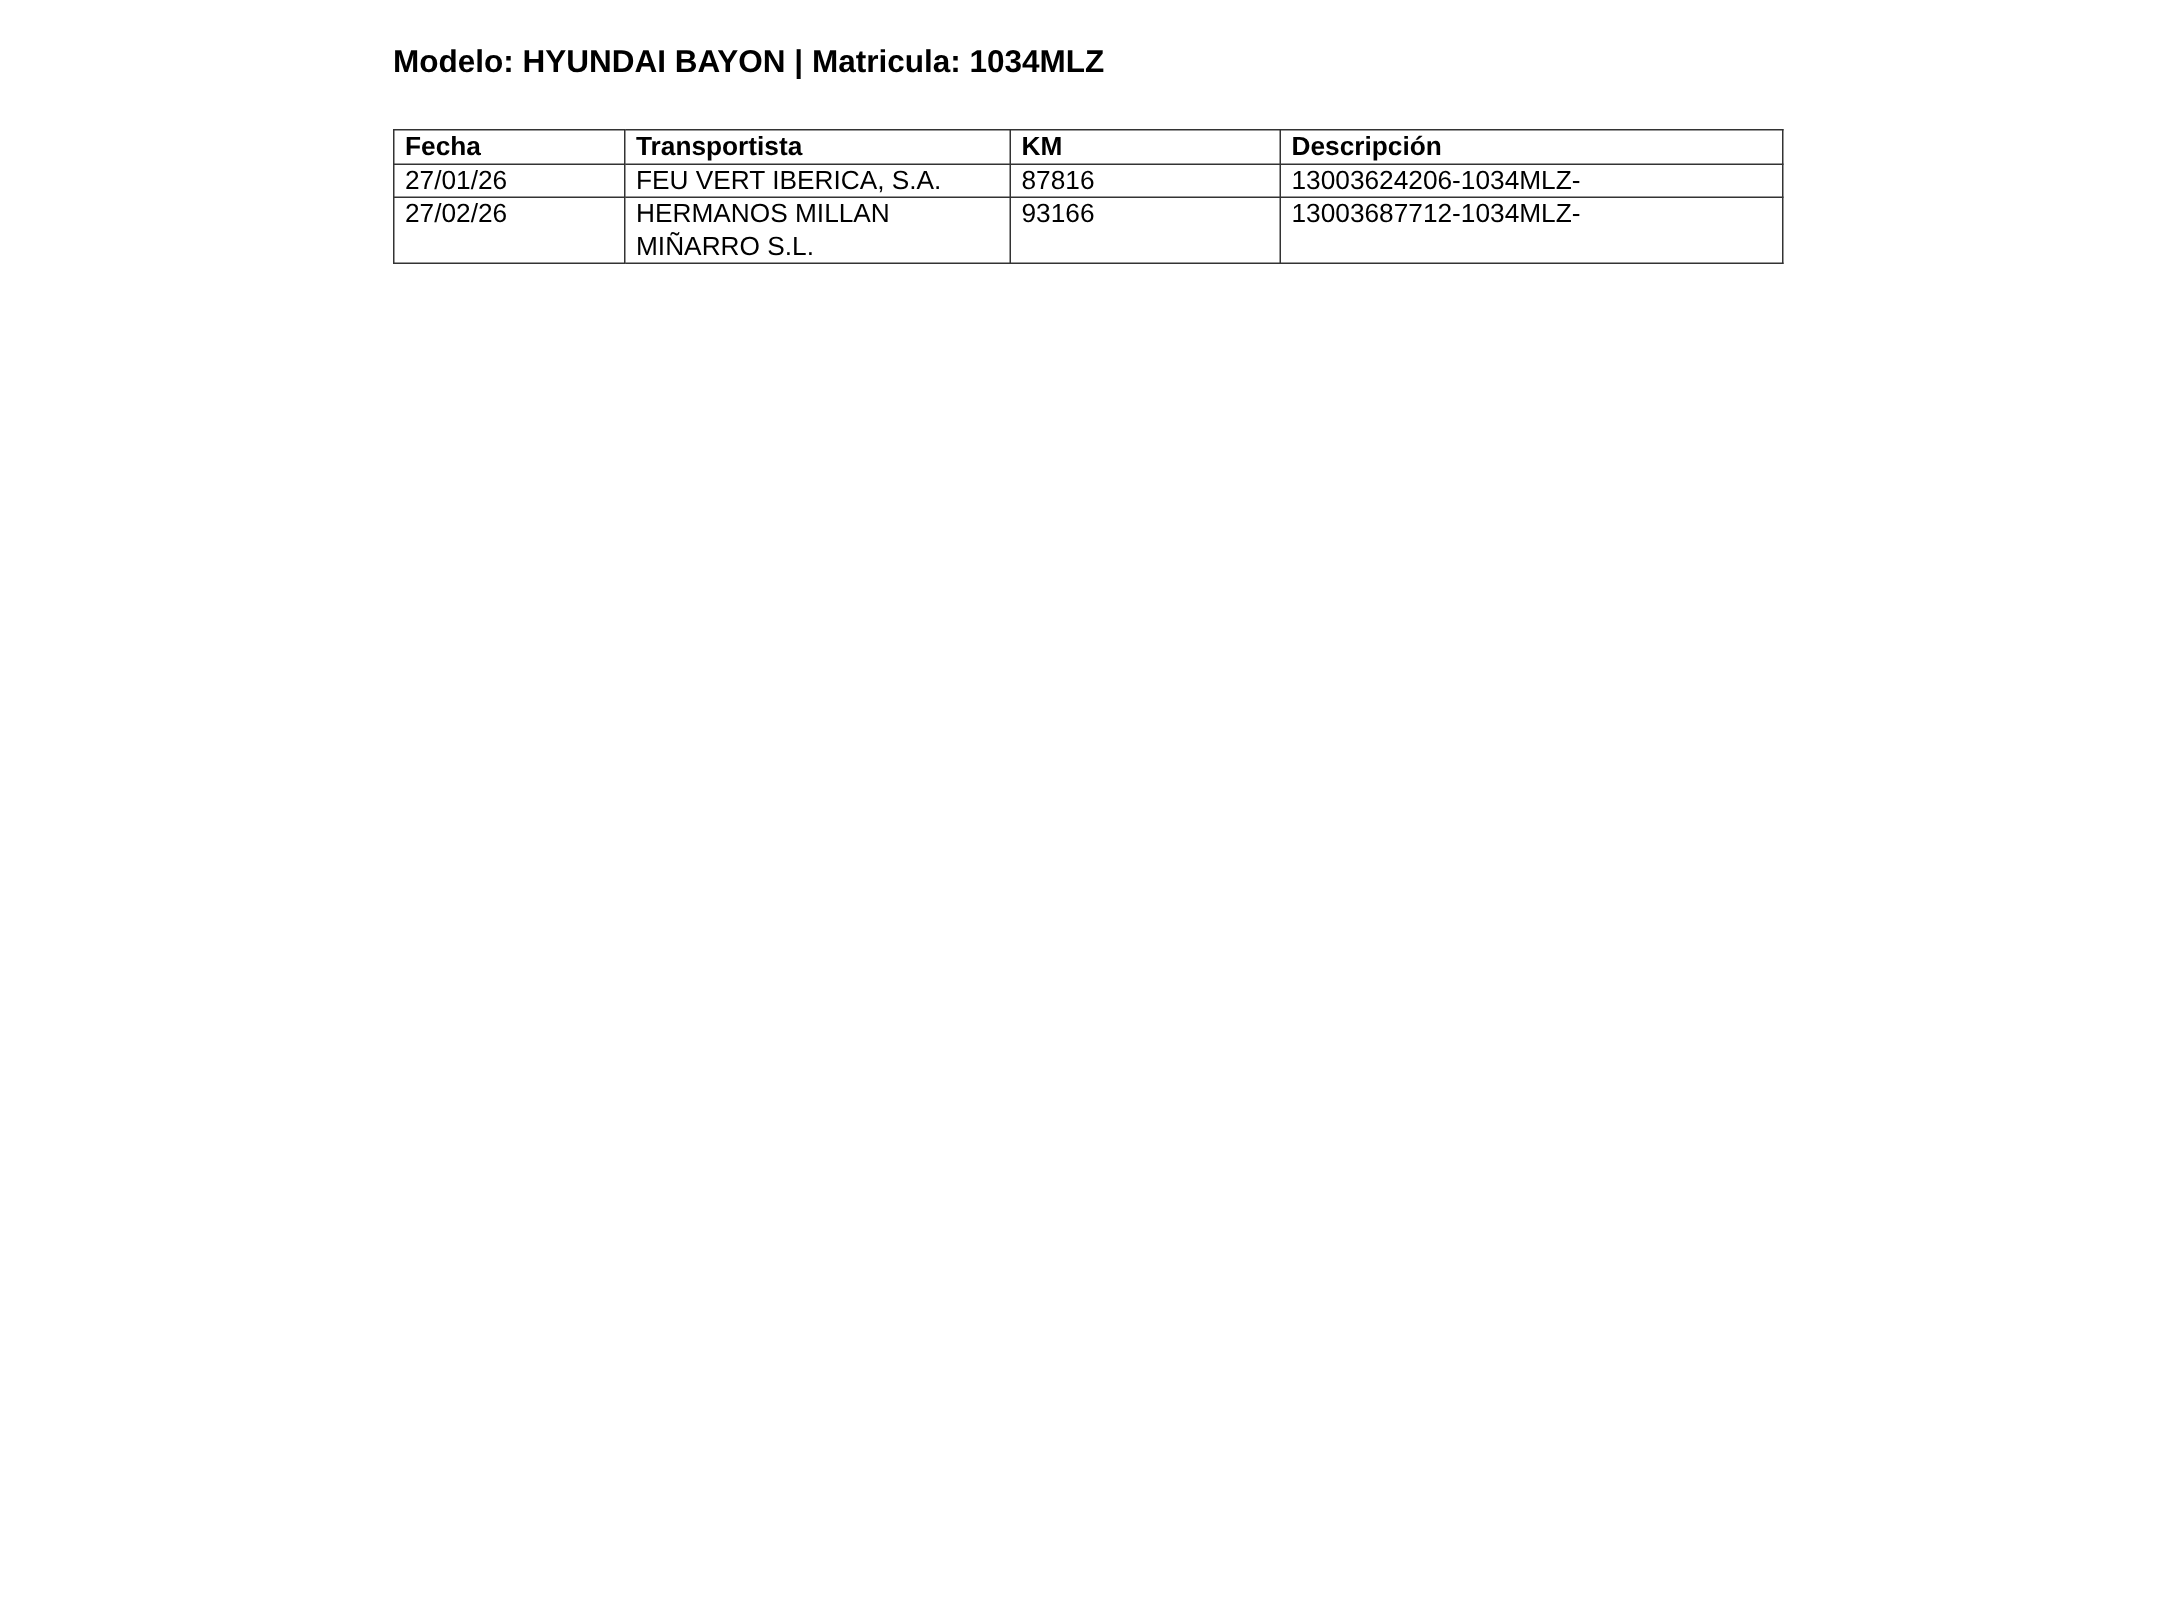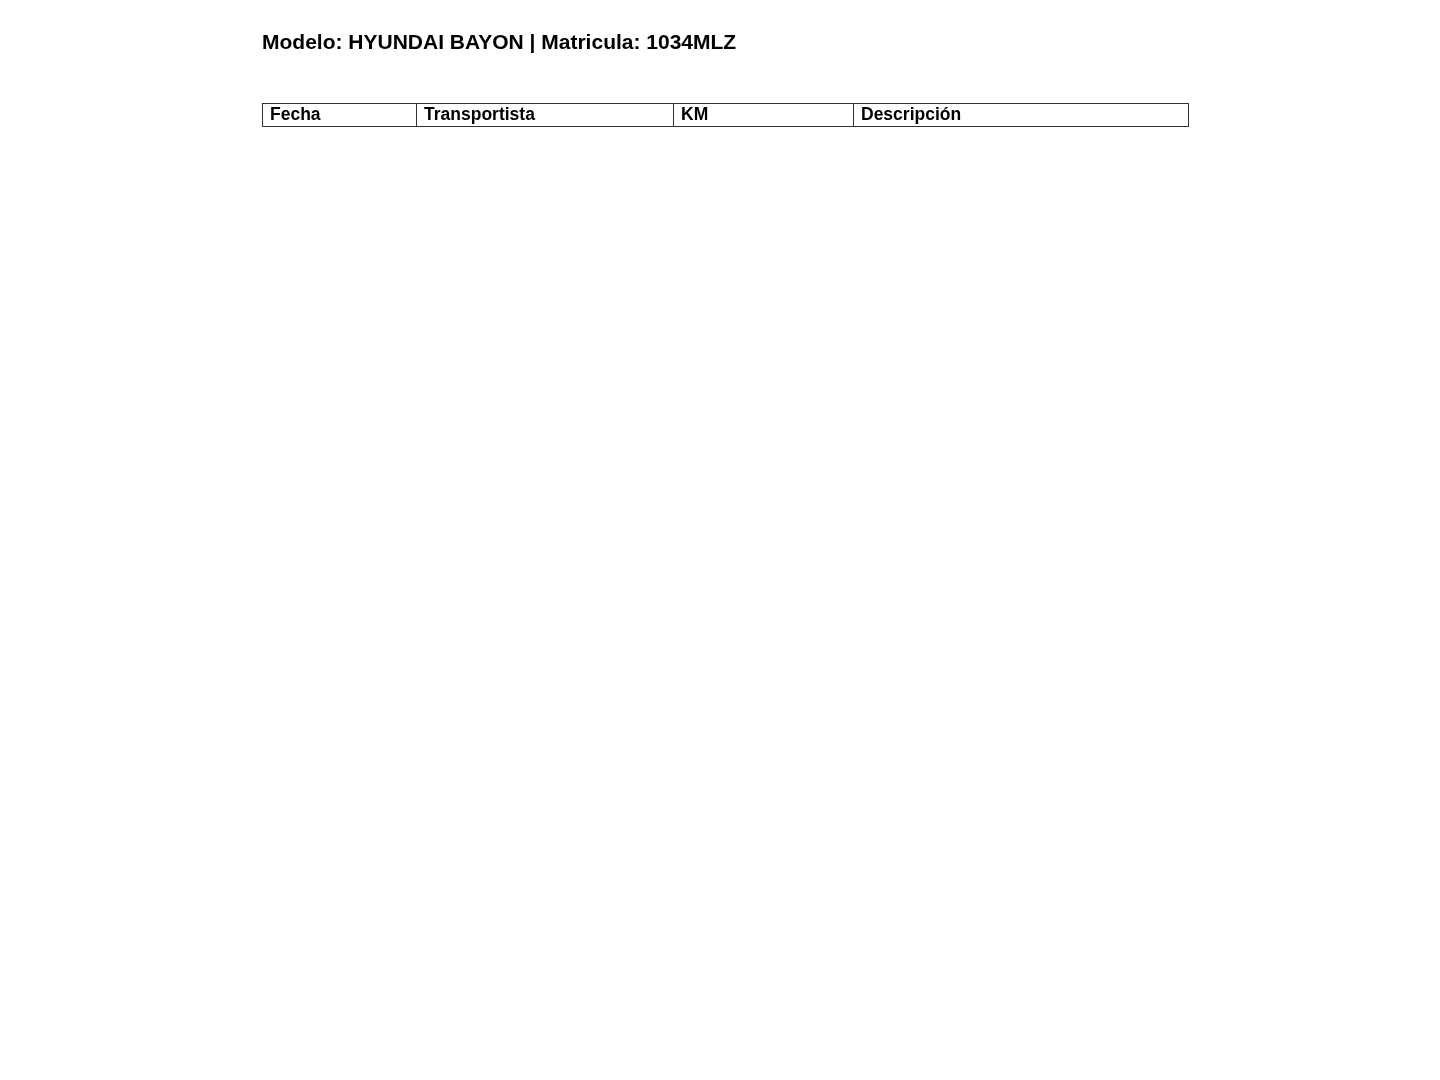--- a/index.html
+++ b/index.html
@@ -20,21 +20,21 @@
       left: 262px;
       top: 28px;
       font-weight: bold;
       font-size: 21px;
       line-height: 27px;
       text-align: right;
     }
     .data-table {
       position: absolute;
       left: 262px;
-      top: 103px;
+      top: 86px;
       width: 926px;
       border-collapse: collapse;
       table-layout: fixed;
       font-size: 17.5px;
       line-height: 21.5px;
     }
     .data-table th, .data-table td {
       border: 1.3px solid #333333;
       padding: 0 0 0 7px;
       text-align: left;
@@ -67,14 +67,26 @@
   </colgroup>
   <thead>
     <tr>
       <th>Fecha</th>
       <th>Transportista</th>
       <th>KM</th>
       <th>Descripción</th>
     </tr>
   </thead>
   <tbody>
+    <tr>
+      <td>27/01/26</td>
+      <td class="trans-cell">FEU VERT IBERICA, S.A.</td>
+      <td>87816</td>
+      <td>13003624206-1034MLZ-</td>
+    </tr>
+    <tr>
+      <td>27/02/26</td>
+      <td class="trans-cell">HERMANOS MILLAN MIÑARRO S.L.</td>
+      <td>93166</td>
+      <td>13003687712-1034MLZ-</td>
+    </tr>
   </tbody>
 </table>
 
 </body></html>

